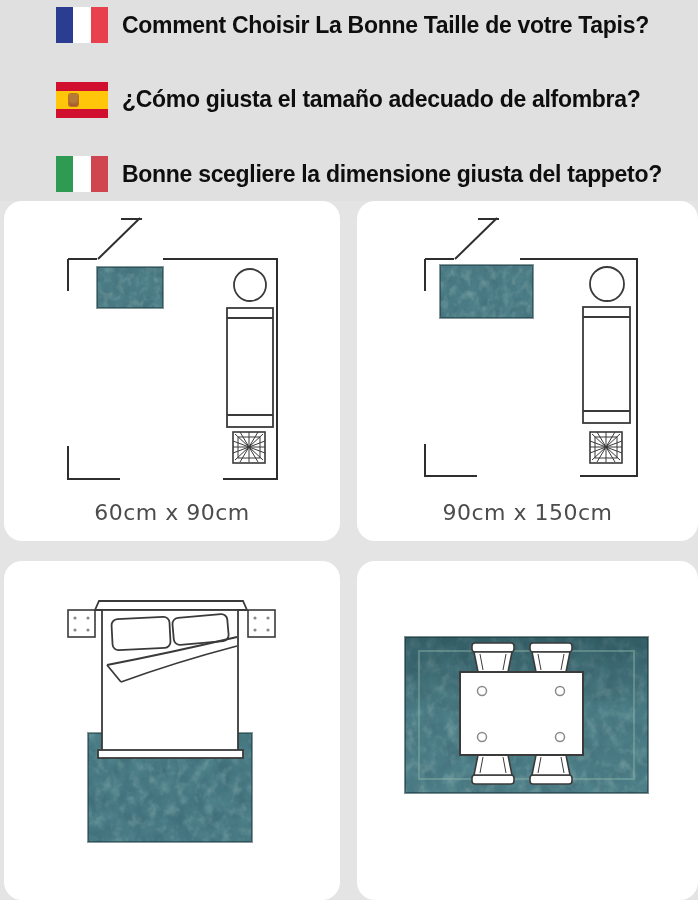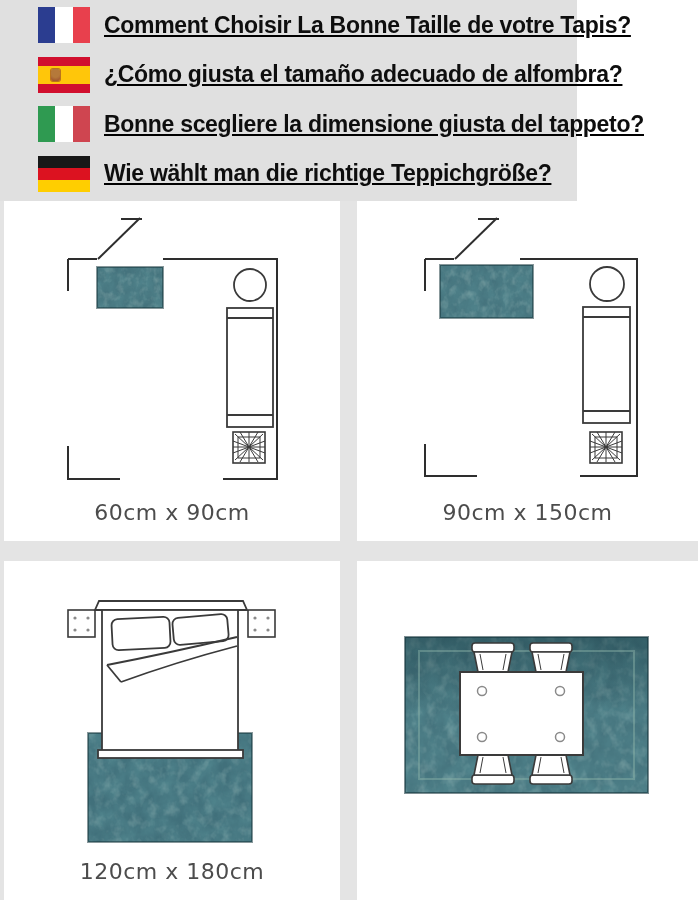--- a/index.html
+++ b/index.html
@@ -1,36 +1,36 @@
 <!DOCTYPE html>
 <html><head>
 <meta charset="utf-8">
 <style>
   html,body{margin:0;padding:0;background:#fff;}
   .page{width:698px;height:900px;position:relative;font-family:"Liberation Sans",sans-serif;overflow:hidden;background:#fff;}
 
   
-  .lang-header{width:577px;height:201px;background:#e0e0e0;box-sizing:border-box;
-    padding:4px 8px 6px 38px;display:flex;flex-direction:column;justify-content:space-between;text-decoration:underline;}
+  .lang-header{width:698px;height:201px;background:#e0e0e0;box-sizing:border-box;
+    padding:4px 8px 6px 56px;display:flex;flex-direction:column;justify-content:space-between;}
   .lang-row{display:flex;align-items:center;gap:14px;height:42px;}
   .flag{width:52px;height:36px;flex:none;position:relative;display:block;}
   .flag-fr{background:linear-gradient(90deg,#2b3d90 0 33.4%,#ffffff 33.4% 66.7%,#e8404d 66.7% 100%);}
   .flag-es{background:linear-gradient(180deg,#d10f2e 0 26%,#ffc60a 26% 74%,#d10f2e 74% 100%);}
   .es-emblem{position:absolute;left:13px;top:12px;width:9px;height:12px;
     background:radial-gradient(circle at 50% 35%,#b5793a 0 45%,#9c4b2b 100%);
     border-radius:2px;box-shadow:0 0 0 1px rgba(140,60,40,.6);}
   .flag-it{background:linear-gradient(90deg,#2f9a51 0 33.4%,#ffffff 33.4% 66.7%,#cf4550 66.7% 100%);}
   .flag-de{background:linear-gradient(180deg,#181818 0 33.4%,#dc1220 33.4% 66.7%,#ffce00 66.7% 100%);}
   .lang-text{font-weight:700;font-size:23px;letter-spacing:-0.3px;color:#0e0e0e;white-space:nowrap;}
 
   
   .grid{width:698px;height:699px;background:#e4e4e4;box-sizing:border-box;padding-left:4px;
     display:grid;grid-template-columns:336px 341px;grid-template-rows:340px 339px;
     column-gap:17px;row-gap:20px;}
-  .panel{background:#ffffff;position:relative;overflow:hidden;}
+  .panel{background:#ffffff;position:relative;overflow:hidden;border-radius:18px;}
   .panel svg{display:block;width:100%;height:100%;}
   .size-label{position:absolute;left:0;right:0;bottom:16px;text-align:center;
     font-family:"DejaVu Sans",sans-serif;font-size:22px;color:#4c4c4c;letter-spacing:0.5px;}
 </style>
 </head>
 <body>
 
 <div class="page">
 
   <header class="lang-header">
@@ -41,24 +41,20 @@
     <div class="lang-row">
       <span class="flag flag-es">
           <span class="es-emblem"></span>
         </span>
       <span class="lang-text">¿Cómo giusta el tamaño adecuado de alfombra?</span>
     </div>
     <div class="lang-row">
       <span class="flag flag-it"></span>
       <span class="lang-text">Bonne scegliere la dimensione giusta del tappeto?</span>
     </div>
-    <div class="lang-row">
-      <span class="flag flag-de"></span>
-      <span class="lang-text">Wie wählt man die richtige Teppichgröße?</span>
-    </div>
   </header>
 
   <main class="grid">
 
     <section class="panel">
       <svg viewBox="0 0 336 340">
         <defs>
           <filter id="d1" x="0" y="0" width="100%" height="100%">
             <feTurbulence type="fractalNoise" baseFrequency="0.10 0.08" numOctaves="4" seed="11"></feTurbulence>
             <feColorMatrix type="matrix" values="0 0 0 0 0.10  0 0 0 0 0.28  0 0 0 0 0.31  0 0 0 1.5 -0.3"></feColorMatrix>
@@ -201,21 +197,20 @@
             <rect x="169" y="55" width="55" height="27" rx="6" transform="rotate(-5 196 68)"></rect>
           </g>
           <g fill="none" stroke="#3a3a3a" stroke-width="1.8">
             <path d="M233,76 Q165,92 103,104"></path>
             <path d="M233,85 Q172,101 117,121"></path>
             <path d="M103,104 L117,121"></path>
           </g>
           <rect x="94" y="189" width="145" height="8" fill="#ffffff" stroke="#3a3a3a" stroke-width="1.8"></rect>
         </g>
       </svg>
-      <div class="size-label">120cm x 180cm</div>
     </section>
 
     <section class="panel">
       <svg viewBox="0 0 341 339">
         <defs>
           <filter id="d4" x="0" y="0" width="100%" height="100%">
             <feTurbulence type="fractalNoise" baseFrequency="0.06 0.05" numOctaves="4" seed="19"></feTurbulence>
             <feColorMatrix type="matrix" values="0 0 0 0 0.10  0 0 0 0 0.28  0 0 0 0 0.31  0 0 0 1.5 -0.3"></feColorMatrix>
           </filter>
           <filter id="l4" x="0" y="0" width="100%" height="100%">

